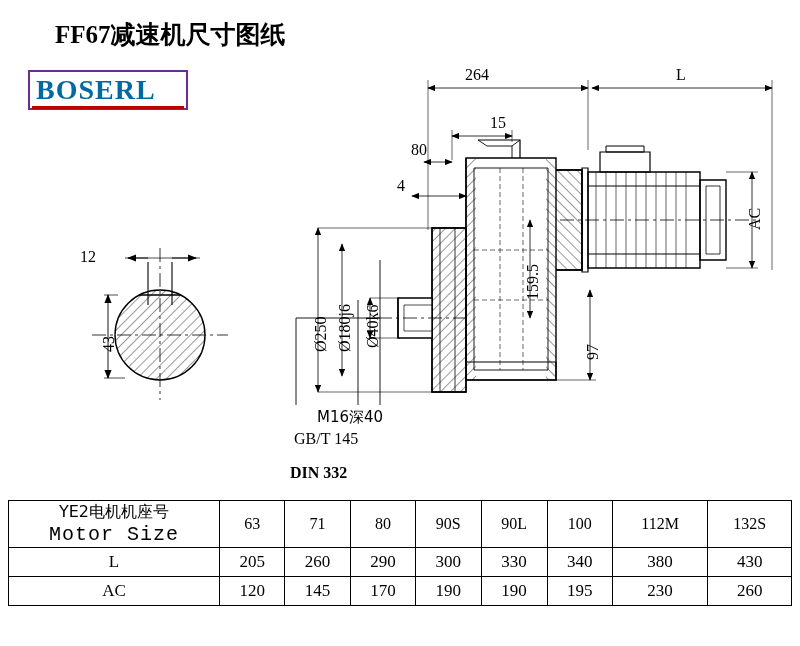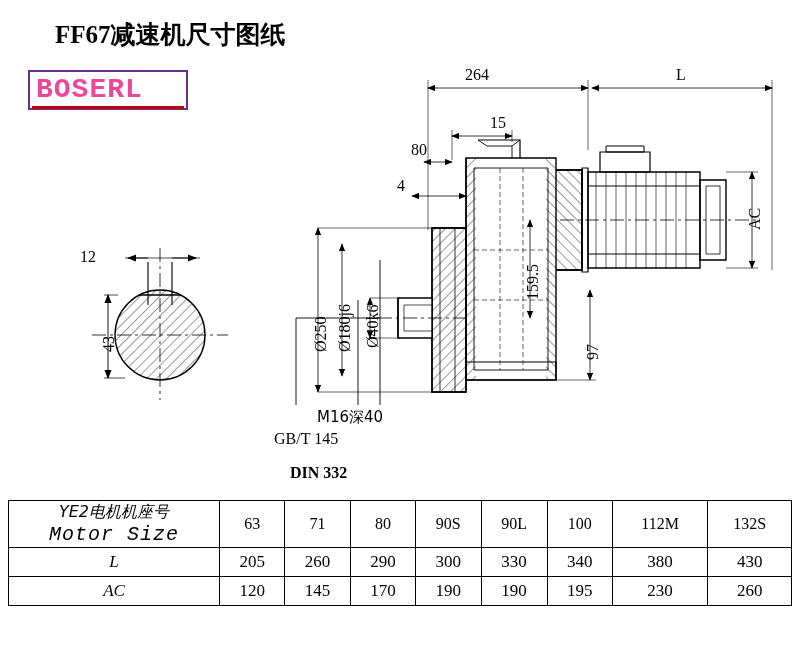--- a/index.html
+++ b/index.html
@@ -39,22 +39,22 @@
     height: 40px;
     border: 2px solid #6b2d8f;
     box-sizing: border-box;
   }
   #logo-text {
     position: absolute;
     left: 36px;
     top: 74px;
     font-size: 28px;
     font-weight: bold;
-    font-family: Liberation Mono, monospace;
-    color: #ec4899;
+    font-family: Liberation Serif, serif;
+    color: #0369a1;
     letter-spacing: 1px;
   }
   #logo-underline {
     position: absolute;
     left: 32px;
     top: 106px;
     width: 152px;
     height: 3px;
     background: #c00000;
   }
@@ -91,21 +91,20 @@
     height: 28px;
     padding: 0;
   }
   #spec-table td.head-cell {
     height: 46px;
     line-height: 1.25;
     font-size: 16px;
   }
   #spec-table td.rowlabel {
     width: 210px;
-    font-style: italic;
   }
   .cn-line {
     font-family: "DejaVu Sans", sans-serif;
     font-size: 16px;
     display: block;
   }
   .en-line {
     font-family: "Liberation Mono", monospace;
     font-size: 20px;
     letter-spacing: 1px;
@@ -287,21 +286,21 @@
   <div class="lbl" style="left:397px; top:177px;">4</div>
 
   <div class="lbl vert" style="left:312px; top:352px;">Ø250</div>
   <div class="lbl vert" style="left:336px; top:352px;">Ø180j6</div>
   <div class="lbl vert" style="left:364px; top:348px;">Ø40k6</div>
   <div class="lbl vert" style="left:524px; top:300px;">159.5</div>
   <div class="lbl vert" style="left:584px; top:360px;">97</div>
   <div class="lbl vert" style="left:746px; top:230px;">AC</div>
 
   <div class="lbl lbl-cn" style="left:290px; top:408px;margin-left:27px;">M16深40</div>
-  <div class="lbl" style="left:274px; top:430px;">GB/T 145</div>
+  <div class="lbl" style="left:294px; top:430px;">GB/T 145</div>
   <div class="lbl" style="left:290px; top:464px;font-weight:bold;">DIN 332</div>
 
   <table id="spec-table">
     <tbody>
       <tr>
         <td class="head-cell rowlabel">
           <span class="cn-line">YE2电机机座号</span>
           <span class="en-line">Motor Size</span>
         </td>
         <td class="head-cell">63</td>

